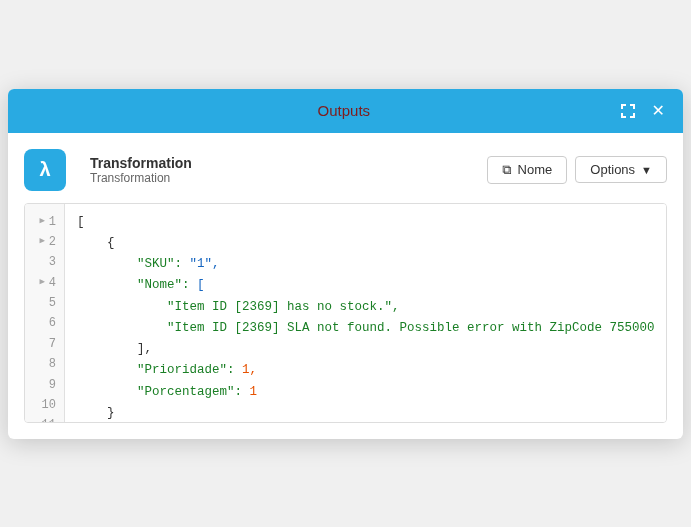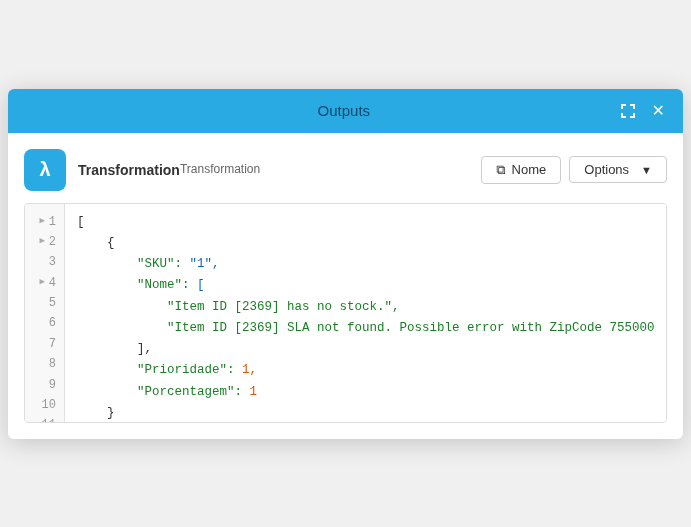--- a/index.html
+++ b/index.html
@@ -24,21 +24,21 @@
       color: #fff;
       display: flex;
       align-items: center;
       justify-content: space-between;
       padding: 0 14px;
       height: 44px;
     }
     .modal-title {
       font-size: 15px;
       font-weight: 500;
-      color: #0c4a6e;
+      color: #7f1d1d;
       flex: 1;
       text-align: center;
     }
     .header-controls {
       display: flex;
       gap: 8px;
       align-items: center;
     }
     .header-icon-btn {
       background: none;
@@ -72,21 +72,22 @@
       border-radius: 8px;
       display: flex;
       align-items: center;
       justify-content: center;
       color: #fff;
       font-size: 20px;
       font-weight: bold;
     }
     .transformation-labels {
       display: flex;
-      flex-direction: row;
+      flex-direction: column;
+      margin-left: 12px;
     }
     .transformation-name {
       font-size: 14px;
       font-weight: 600;
       color: #333;
     }
     .transformation-sub {
       font-size: 12px;
       color: #666;
     }
@@ -103,21 +104,21 @@
       border: 1px solid #ccc;
       border-radius: 4px;
       padding: 5px 14px;
       cursor: pointer;
       font-size: 13px;
       color: #333;
     }
     .btn-options {
       display: flex;
       align-items: center;
-      gap: 12px;
+      gap: 6px;
       background: #fff;
       border: 1px solid #ccc;
       border-radius: 4px;
       padding: 5px 14px;
       cursor: pointer;
       font-size: 13px;
       color: #333;
     }
     .code-panel {
       background: #fff;

